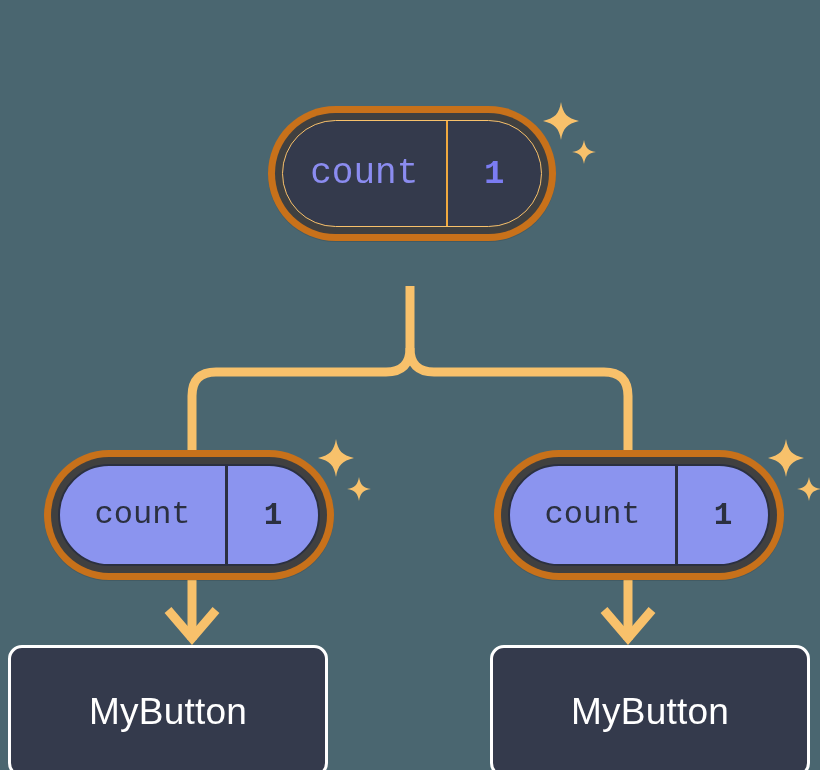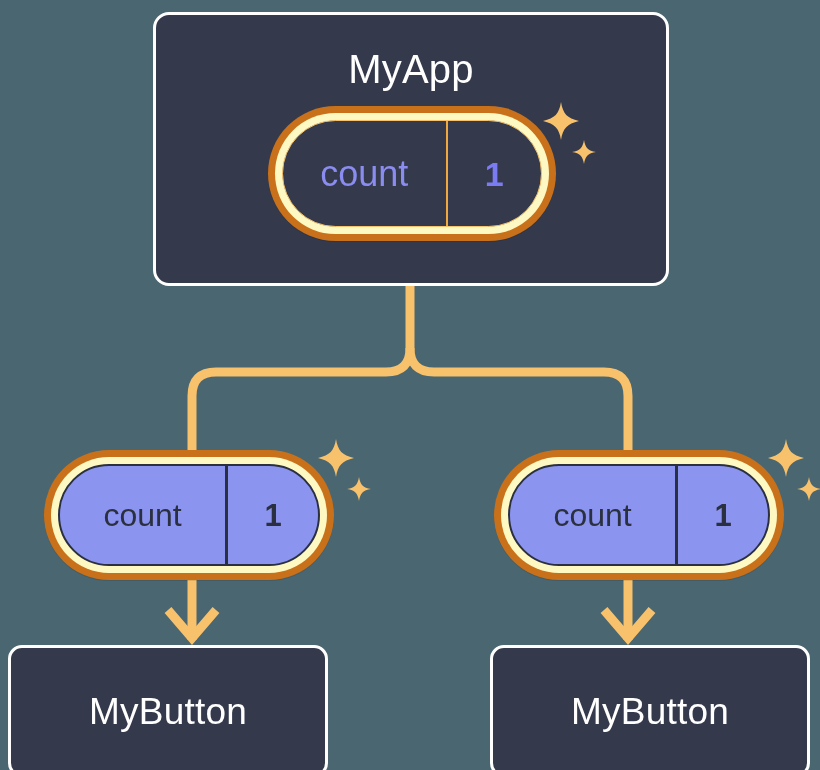--- a/index.html
+++ b/index.html
@@ -86,22 +86,23 @@
     border-radius: 999px;
     background: #c8711a;          
     padding: 7px;
     filter: drop-shadow(0 1px 0 rgba(0,0,0,0.10));
   }
   .pill-mid {
     box-sizing: border-box;
     width: 100%;
     height: 100%;
     border-radius: 999px;
-    background: #fef9c3;          
+    background: #404040;          
     padding: 7px;
+    font-family: Liberation Mono, monospace;
   }
   .pill-inner {
     box-sizing: border-box;
     width: 100%;
     height: 100%;
     border-radius: 999px;
     display: flex;
     align-items: stretch;
     overflow: hidden;
   }
@@ -198,23 +199,20 @@
 
       <path d="M 628 560 L 628 640"></path>
     </g>
 
     <g fill="none" stroke="#f8c16b" stroke-width="9" stroke-linecap="butt" stroke-linejoin="miter">
       <polyline points="168,610 192,638 216,610"></polyline>
       <polyline points="604,610 628,638 652,610"></polyline>
     </g>
   </svg>
 
-  <div class="card" id="card-myapp">
-    <span class="card-title">MyApp</span>
-  </div>
 
   <div class="pill pill-dark" id="pill-myapp">
     <div class="pill-mid">
       <div class="pill-inner">
         <span class="pill-key">count</span>
         <span class="pill-val">1</span>
       </div>
     </div>
   </div>
 

